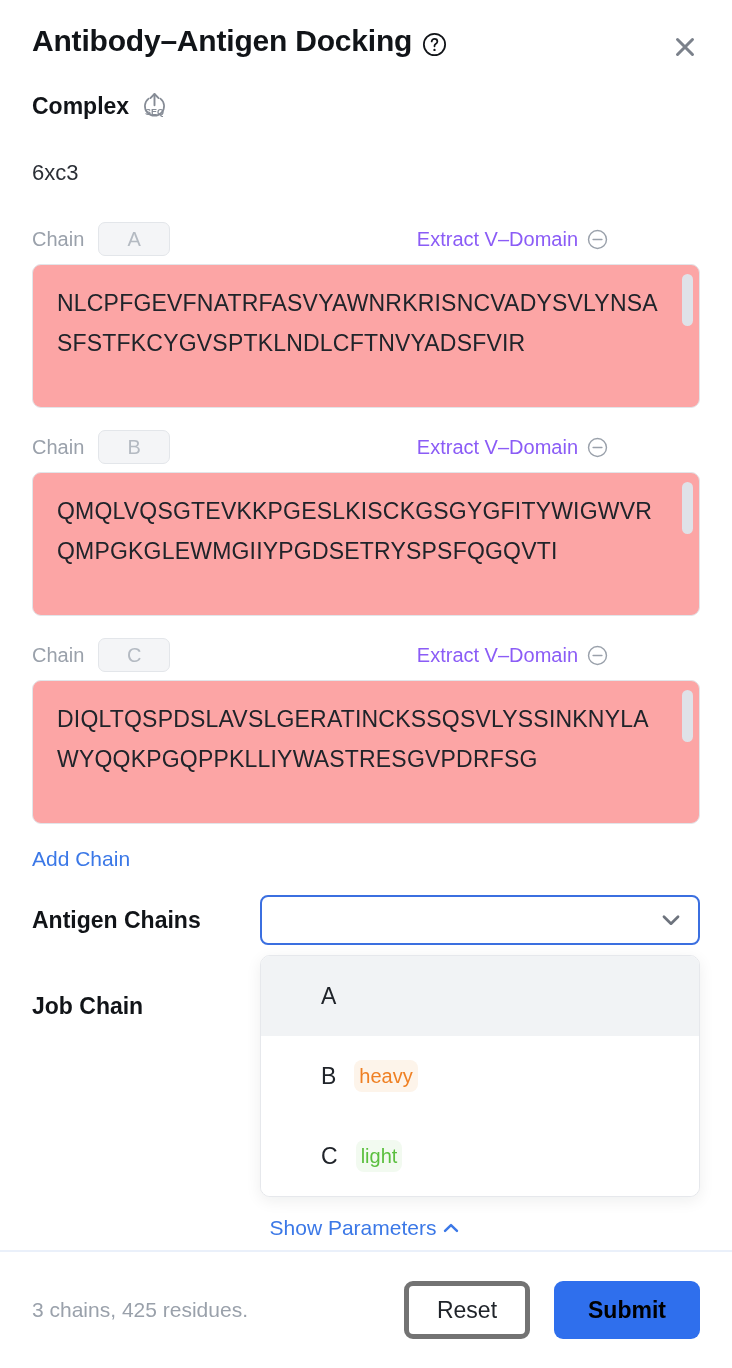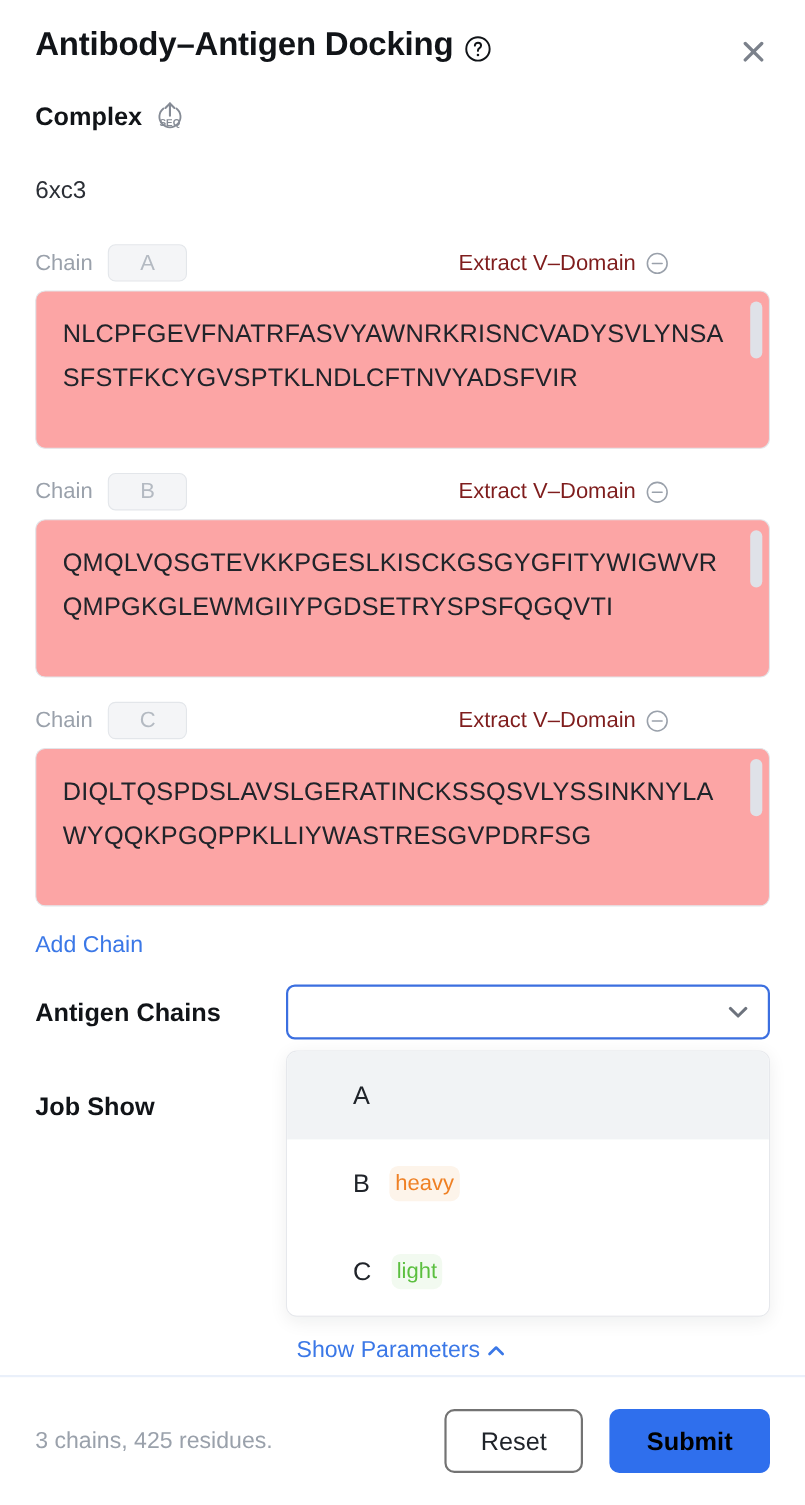--- a/index.html
+++ b/index.html
@@ -54,21 +54,21 @@
   .chain-chip {
     margin-left: 14px; width: 72px; height: 34px; border-radius: 7px;
     background: #f4f5f7; border: 1px solid #e3e6ea;
     display: flex; align-items: center; justify-content: center;
     font-size: 20px; color: #b4bac2; cursor: pointer;
   }
   .chain-head-right {
     margin-left: auto; display: flex; align-items: center; gap: 9px;
   }
   .extract-link {
-    font-size: 20px; color: #7f1d1d; cursor: pointer; white-space: nowrap;
+    font-size: 20px; color: #8b5cf6; cursor: pointer; white-space: nowrap;
   }
   .minus-circle-icon { width: 21px; height: 21px; display: block; cursor: pointer; }
 
   .seq-box {
     position: relative; width: 668px; height: 144px;
     border: 1px solid #e2e5e9; border-radius: 9px; background: #fca5a5;
     overflow: hidden;
   }
   .seq-text {
     padding: 18px 40px 18px 24px;
@@ -142,21 +142,21 @@
 
   
   .footer {
     position: absolute; left: 0; top: 1252px; width: 732px; height: 116px;
     display: flex; align-items: center; padding: 0 32px;
   }
   .residue-info { font-size: 21px; color: #9aa1ab; }
   .footer-actions { margin-left: auto; display: flex; align-items: center; gap: 24px; }
   .btn-reset {
     width: 126px; height: 58px; border-radius: 9px;
-    border: 2px solid #737373; background: #fff;
+    border: 5px solid #737373; background: #fff;
     font-size: 23px; color: #20242a; cursor: pointer;
     font-family: "Liberation Sans", sans-serif;
   }
   .btn-submit {
     width: 146px; height: 58px; border-radius: 9px; border: none;
     background: #2f6fed; color: #000000; font-size: 23px; font-weight: 700;
     cursor: pointer; font-family: "Liberation Sans", sans-serif;
   }
 </style>
 </head>
@@ -263,21 +263,21 @@
       <span class="antigen-value"></span>
       <span class="chevron-down-icon">
         <svg width="26" height="26" viewBox="0 0 24 24" fill="none">
           <path d="M5.5 9 L12 15.4 L18.5 9" stroke="#6d737d" stroke-width="2.5" stroke-linecap="round" stroke-linejoin="round"></path>
         </svg>
       </span>
     </div>
   </div>
 
   <div class="job-name-row">
-    <span class="job-name-label">Job Show</span>
+    <span class="job-name-label">Job Chain</span>
   </div>
 
   <div class="dropdown">
     <div class="dd-option active">
       <span class="dd-letter">A</span>
     </div>
     <div class="dd-option">
       <span class="dd-letter">B</span>
       <span class="badge badge-heavy">heavy</span>
     </div>

